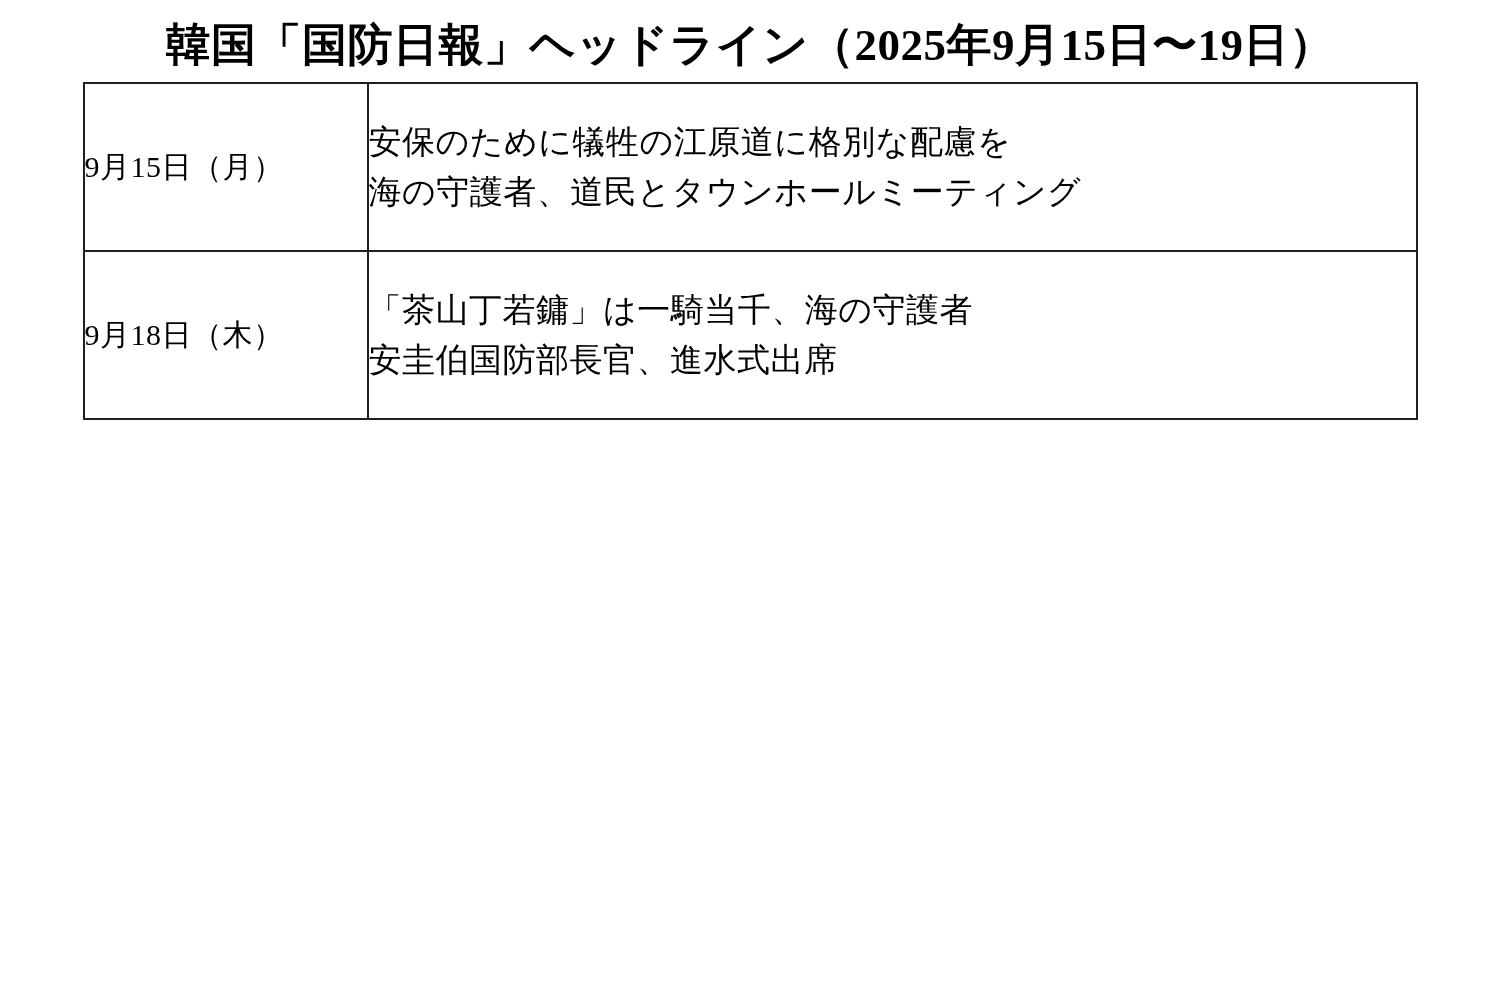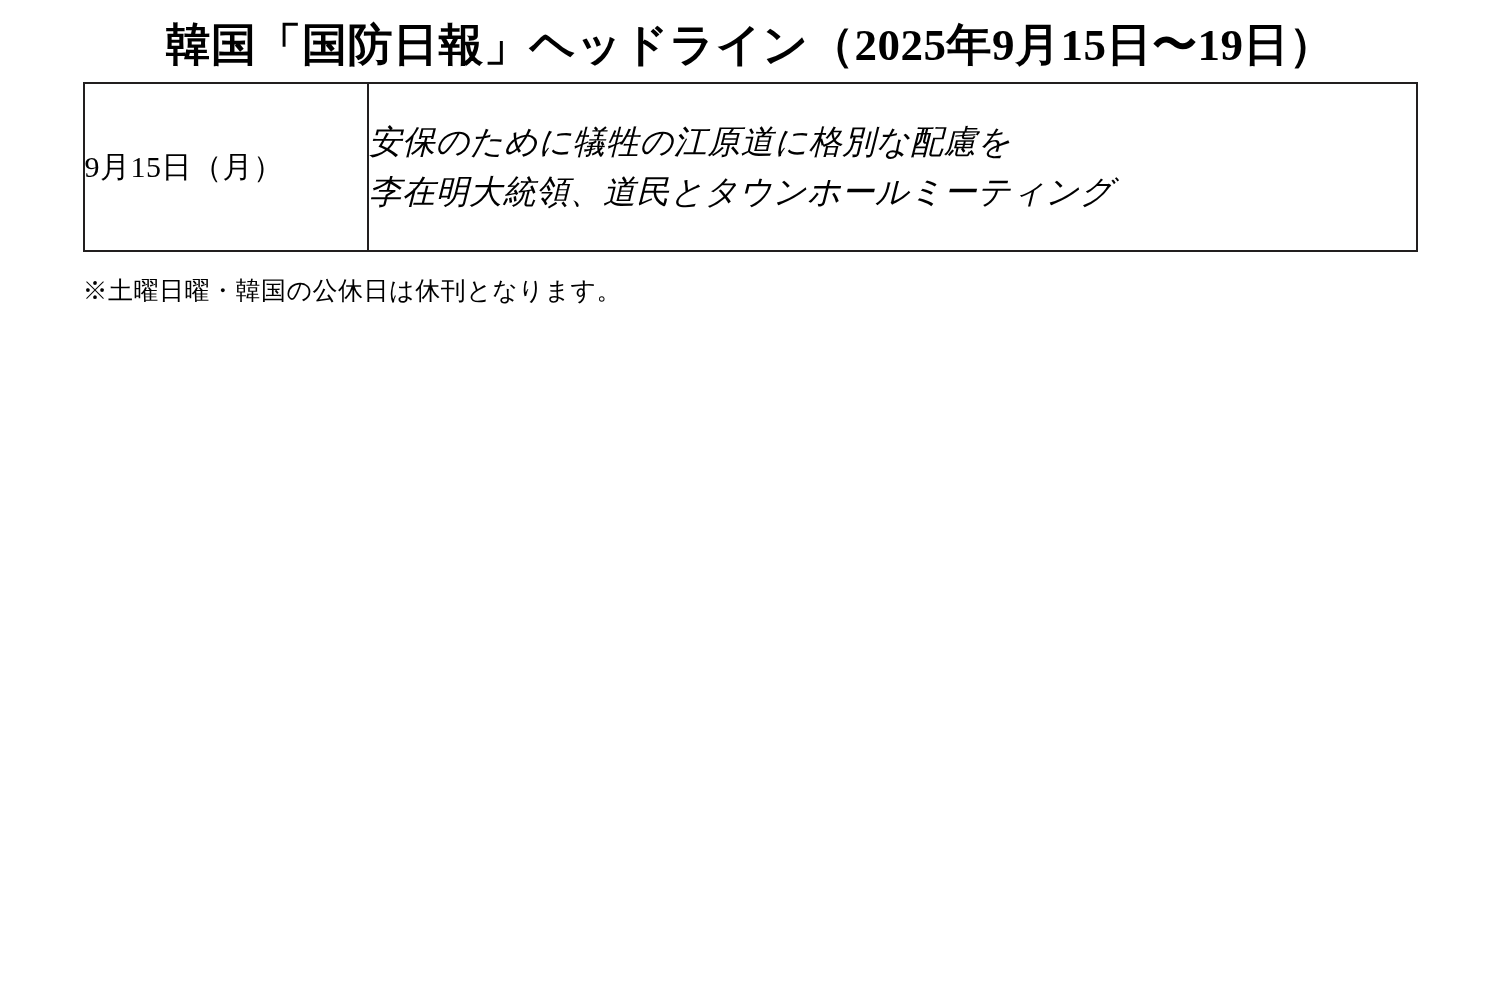--- a/index.html
+++ b/index.html
@@ -55,21 +55,20 @@
     padding: 16px 10px 16px 38px;
   }
   .row-height {
     height: 168px;
   }
   .headline-line {
     font-size: 33px;
     line-height: 1.52;
     letter-spacing: 0.5px;
     white-space: nowrap;
-    font-style: italic;
   }
   .footnote {
     margin: 0 auto;
     width: 1335px;
     font-size: 25px;
     padding-top: 22px;
     letter-spacing: 0.5px;
   }
 </style>
 </head>
@@ -79,22 +78,28 @@
 
   <div class="title">韓国「国防日報」ヘッドライン（2025年9月15日〜19日）</div>
 
   <div class="table-wrap">
     <table class="headlines">
       <tbody>
         <tr class="row-height">
           <td class="date-cell">9月15日（月）</td>
           <td class="text-cell">
             <div class="headline-line">安保のために犠牲の江原道に格別な配慮を</div>
-            <div class="headline-line">李在明大統領、道民とタウンホールミーティング</div>
+            <div class="headline-line">海の守護者、道民とタウンホールミーティング</div>
+          </td>
+        </tr>
+        <tr class="row-height">
+          <td class="date-cell">9月18日（木）</td>
+          <td class="text-cell">
+            <div class="headline-line">「茶山丁若鏞」は一騎当千、海の守護者</div>
+            <div class="headline-line">安圭伯国防部長官、進水式出席</div>
           </td>
         </tr>
       </tbody>
     </table>
   </div>
 
-  <div class="footnote">※土曜日曜・韓国の公休日は休刊となります。</div>
 
 </div>
 
 </body></html>

